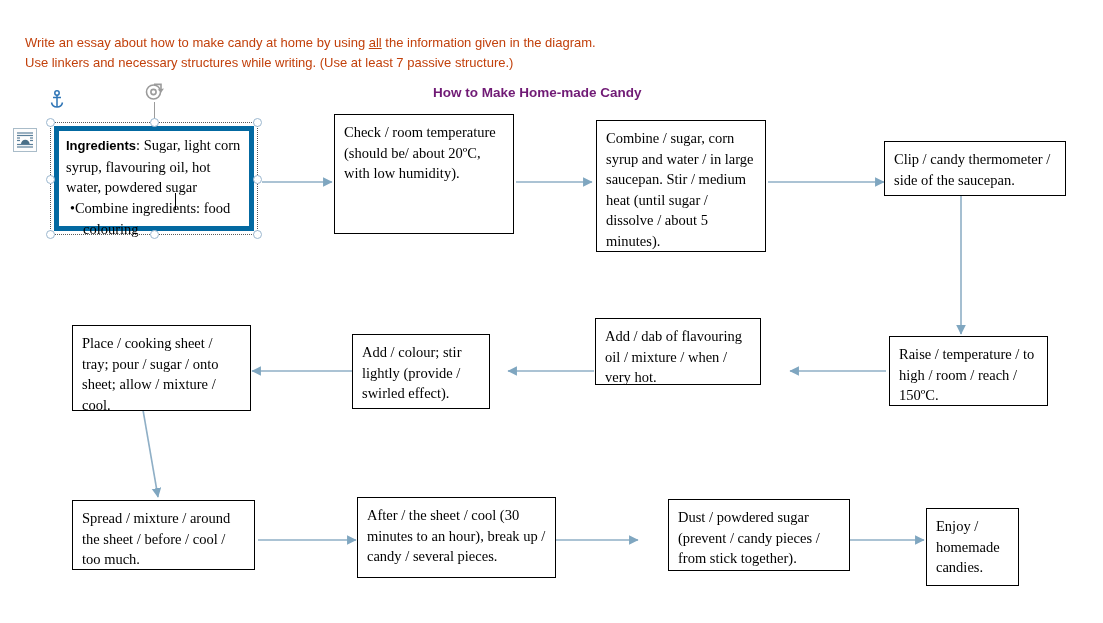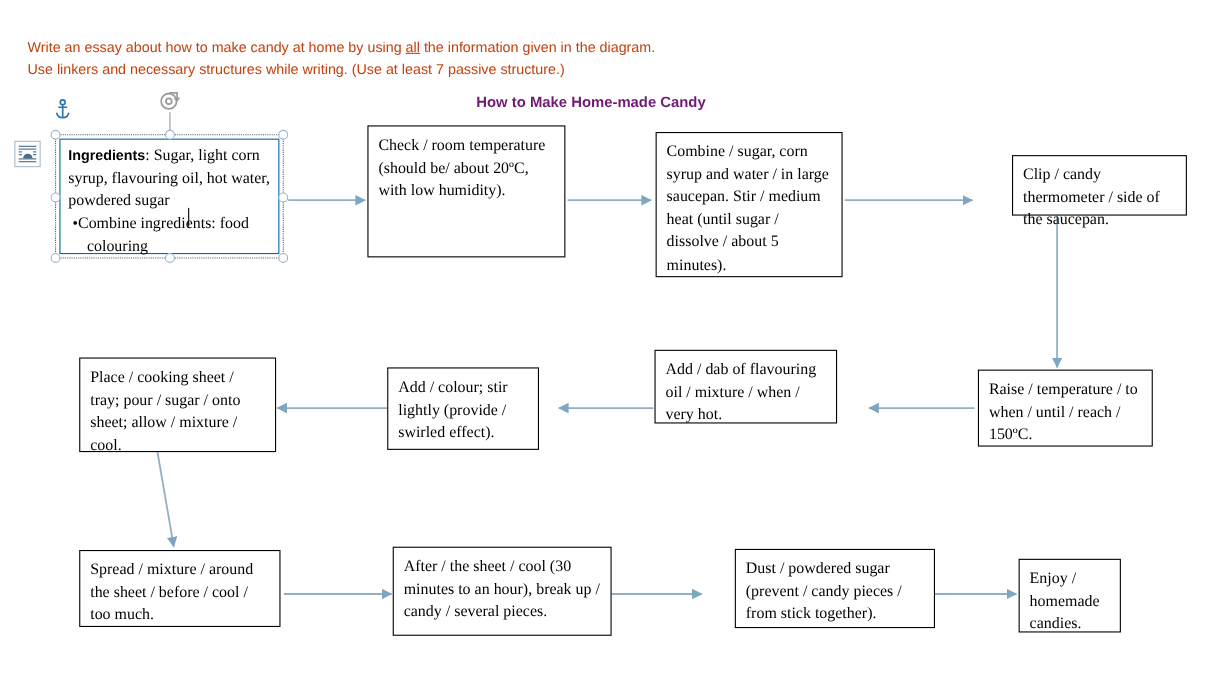--- a/index.html
+++ b/index.html
@@ -31,21 +31,21 @@
     border:1px solid #000;background:#fff;
     font-family:"Liberation Serif", serif;
     font-size:14.5px;line-height:20.5px;color:#000;
     padding:7px 9px 5px 9px;
   }
 
   
   .sel-wrap{position:absolute;left:50px;top:122px;width:208px;height:113px;}
   .sel-box{
     position:absolute;left:4px;top:4px;right:4px;bottom:4px;
-    box-sizing:border-box;border:1px solid #0369a1;background:#fff;
+    box-sizing:border-box;border:5px solid #0369a1;background:#fff;
     font-family:"Liberation Serif", serif;font-size:14.5px;line-height:20.5px;
     color:#000;padding:4px 6px 2px 7px;
   }
   .sel-box b{font-family:"Liberation Sans", sans-serif;font-size:13px;font-weight:bold;}
   .sel-bullet{display:block;padding-left:4px;text-indent:0;}
   .sel-bullet .dot{font-size:14px;}
   .sel-bullet .cont{display:block;padding-left:13px;}
   .sel-outline{
     position:absolute;left:0;top:0;right:0;bottom:0;
     border:1px dotted #5a5a5a;box-sizing:border-box;pointer-events:none;
@@ -158,31 +158,31 @@
     <div class="handle h-e"></div>
     <div class="handle h-sw"></div>
     <div class="handle h-s"></div>
     <div class="handle h-se"></div>
   </div>
 
   <div class="box" style="left:334px;top:114px;width:180px;height:120px;">Check / room temperature (should be/ about 20ºC, with low humidity).</div>
 
   <div class="box" style="left:596px;top:120px;width:170px;height:132px;">Combine / sugar, corn syrup and water / in large saucepan. Stir / medium heat (until sugar / dissolve / about 5 minutes).</div>
 
-  <div class="box" style="left:920px;top:141px;width:159px;height:55px;">Clip / candy thermometer / side of the saucepan.</div>
+  <div class="box" style="left:884px;top:141px;width:182px;height:55px;">Clip / candy thermometer / side of the saucepan.</div>
 
-  <div class="box" style="left:889px;top:336px;width:159px;height:70px;">Raise / temperature / to when / until / reach / 150ºC.</div>
+  <div class="box" style="left:889px;top:336px;width:159px;height:70px;">Raise / temperature / to high / room / reach / 150ºC.</div>
 
   <div class="box" style="left:595px;top:318px;width:166px;height:67px;">Add / dab of flavouring oil / mixture / when / very hot.</div>
 
   <div class="box" style="left:352px;top:334px;width:138px;height:75px;">Add / colour; stir lightly (provide / swirled effect).</div>
 
   <div class="box" style="left:72px;top:500px;width:183px;height:70px;">Spread / mixture / around the sheet / before / cool / too much.</div>
 
   <div class="box" style="left:72px;top:325px;width:179px;height:86px;">Place / cooking sheet / tray; pour / sugar / onto sheet; allow / mixture / cool.</div>
 
   <div class="box" style="left:357px;top:497px;width:199px;height:81px;">After / the sheet / cool (30 minutes to an hour), break up / candy / several pieces.</div>
 
   <div class="box" style="left:668px;top:499px;width:182px;height:72px;">Dust / powdered sugar (prevent / candy pieces / from stick together).</div>
 
-  <div class="box" style="left:926px;top:508px;width:93px;height:67px;">Enjoy / homemade candies.</div>
+  <div class="box" style="left:926px;top:508px;width:93px;height:78px;">Enjoy / homemade candies.</div>
 
 </div>
 
 </body></html>

